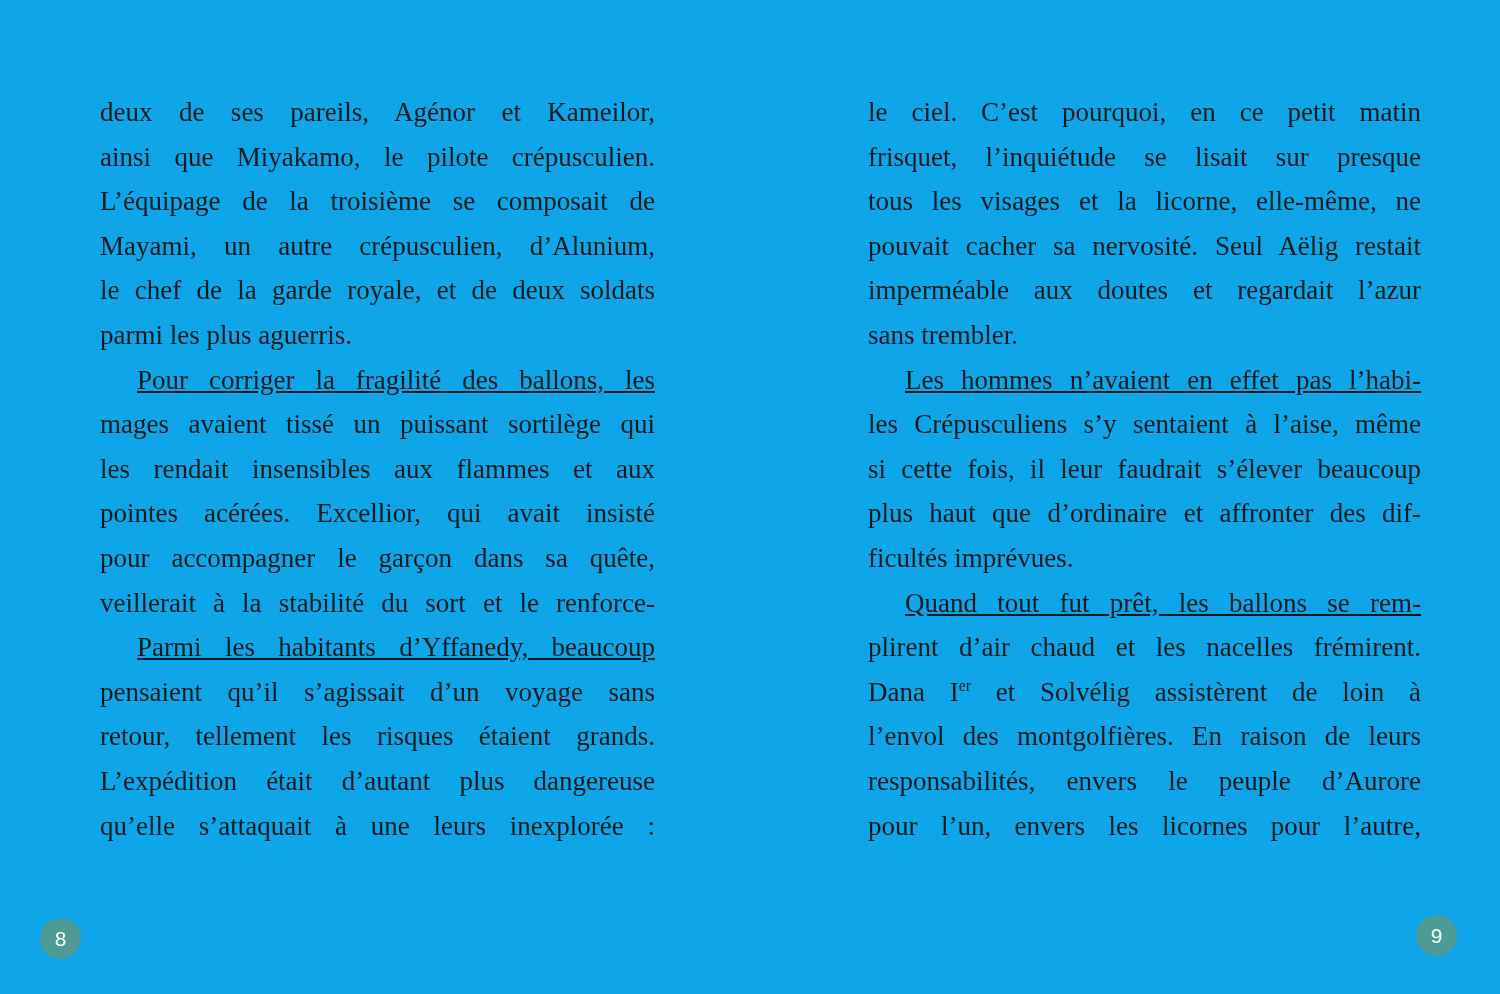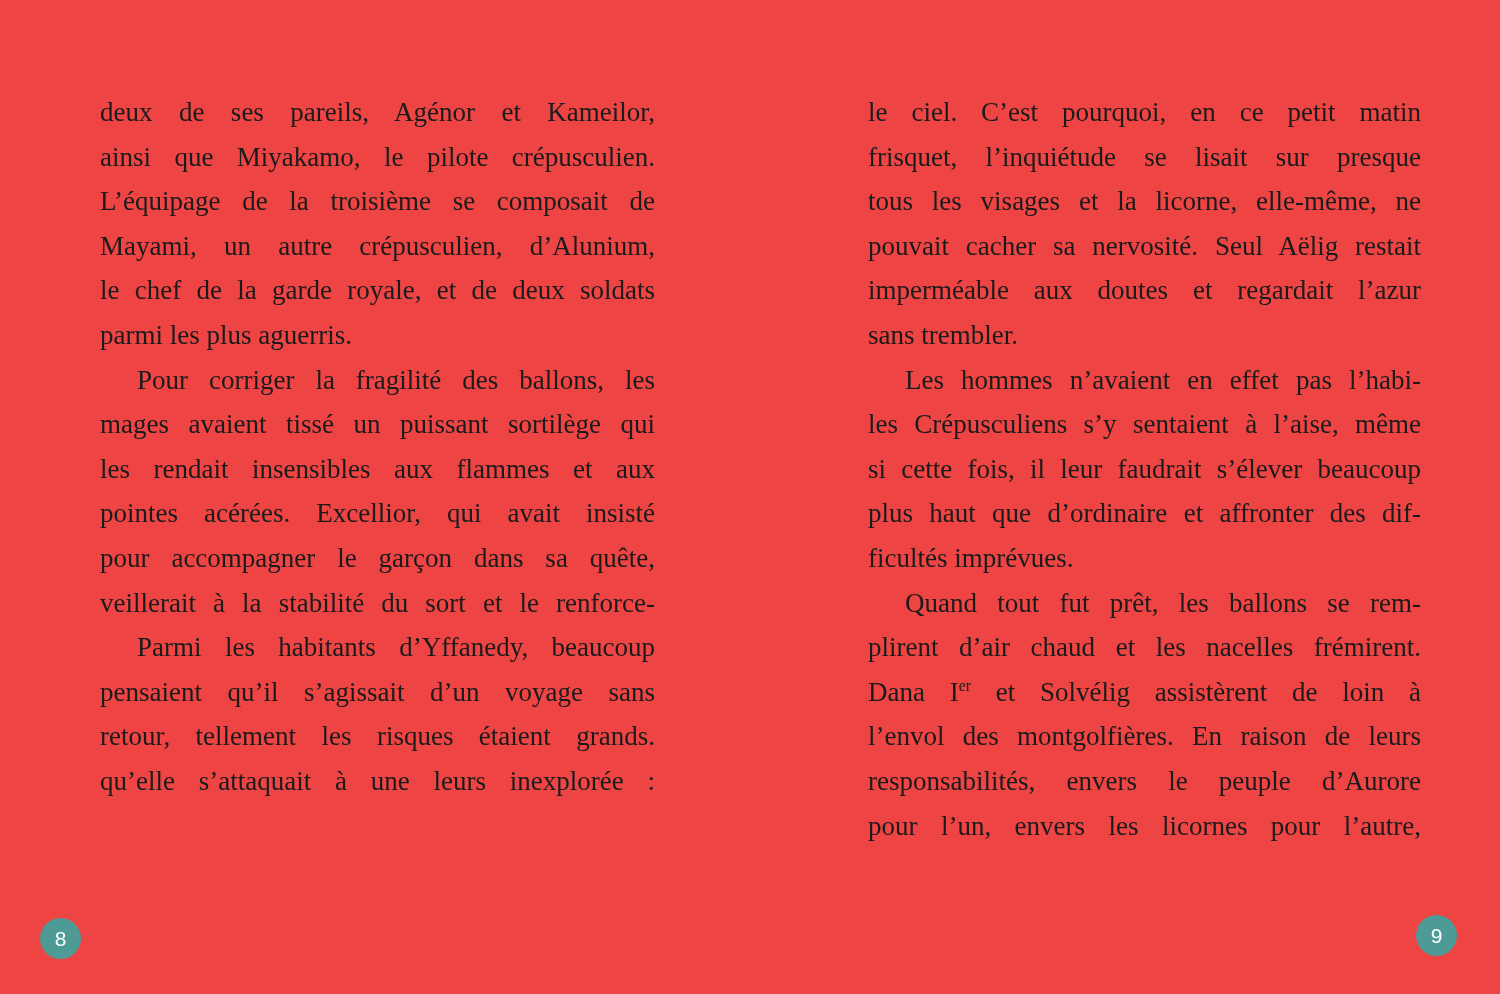--- a/index.html
+++ b/index.html
@@ -8,21 +8,21 @@
     width: 1500px;
     height: 994px;
     background: #ffffff;
     overflow: hidden;
     font-family: "Liberation Serif", "DejaVu Serif", serif;
   }
   .spread {
     position: relative;
     width: 1500px;
     height: 994px;
-    background: #ef4444;
+    background: #0ea5e9;
   }
   .page-text {
     position: absolute;
     top: 90px;
     color: #1b1b1b;
     font-size: 27px;
   }
   .page-text.left-col  { left: 100px; width: 555px; }
   .page-text.right-col { left: 868px; width: 553px; }
   .line {
@@ -30,20 +30,21 @@
     line-height: 44.6px;
     text-align: left;
     white-space: normal;
   }
   .line.just {
     text-align: justify;
     text-align-last: justify;
   }
   .line.indent {
     text-indent: 37px;
+    text-decoration: underline;
   }
   .line sup {
     font-size: 0.58em;
     line-height: 0;
     vertical-align: super;
   }
   .page-badge {
     position: absolute;
     width: 41px;
     height: 41px;
@@ -73,20 +74,21 @@
       <div class="line">parmi les plus aguerris.</div>
       <div class="line just indent">Pour corriger la fragilité des ballons, les</div>
       <div class="line just">mages avaient tissé un puissant sortilège qui</div>
       <div class="line just">les rendait insensibles aux flammes et aux</div>
       <div class="line just">pointes acérées. Excellior, qui avait insisté</div>
       <div class="line just">pour accompagner le garçon dans sa quête,</div>
       <div class="line just">veillerait à la stabilité du sort et le renforce-</div>
       <div class="line just indent">Parmi les habitants d’Yffanedy, beaucoup</div>
       <div class="line just">pensaient qu’il s’agissait d’un voyage sans</div>
       <div class="line just">retour, tellement les risques étaient grands.</div>
+      <div class="line just">L’expédition était d’autant plus dangereuse</div>
       <div class="line just">qu’elle s’attaquait à une leurs inexplorée :</div>
     </div>
 
   <div class="page-text right-col">
       <div class="line just">le ciel. C’est pourquoi, en ce petit matin</div>
       <div class="line just">frisquet, l’inquiétude se lisait sur presque</div>
       <div class="line just">tous les visages et la licorne, elle-même, ne</div>
       <div class="line just">pouvait cacher sa nervosité. Seul Aëlig restait</div>
       <div class="line just">imperméable aux doutes et regardait l’azur</div>
       <div class="line">sans trembler.</div>

